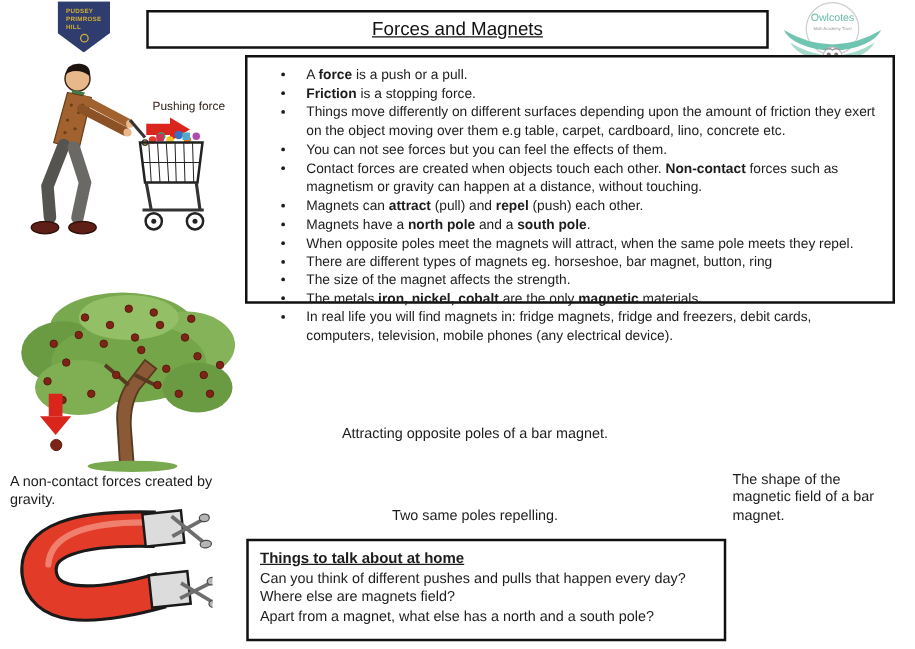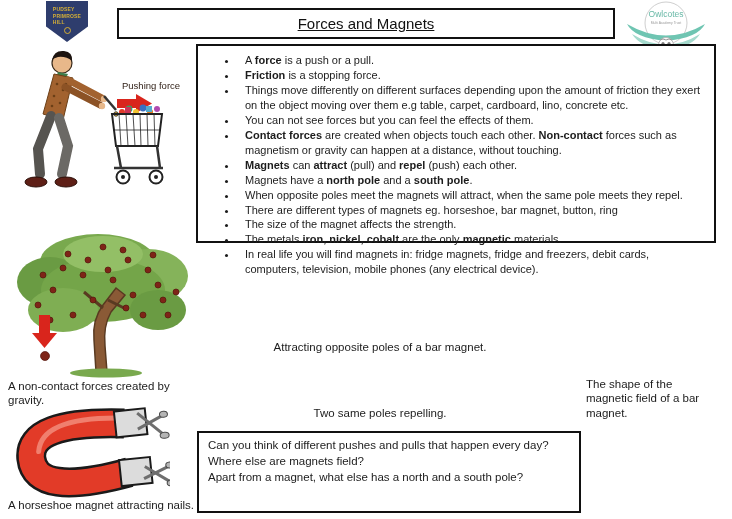--- a/index.html
+++ b/index.html
@@ -80,22 +80,22 @@
     <circle cx="45" cy="43.5" r="1.6" fill="#7c7c7c"></circle>
     <path d="M36,40 Q39,38 42,40 Q45,38 48,40" fill="none" stroke="#9a9a9a" stroke-width="1"></path>
   </svg>
 
   <div class="facts-box">
     <ul class="facts" id="facts-list">
         <li><span>A </span><span style="font-weight: bold;">force</span><span> is a push or a pull.</span></li>
         <li><span style="font-weight: bold;">Friction</span><span> is a stopping force.</span></li>
         <li><span>Things move differently on different surfaces depending upon the amount of friction they exert on the object moving over them e.g table, carpet, cardboard, lino, concrete etc.</span></li>
         <li><span>You can not see forces but you can feel the effects of them.</span></li>
-        <li><span style="font-weight: bold; margin-top: 36px;">Contact forces</span><span> are created when objects touch each other. </span><span style="font-weight: bold;">Non-contact</span><span>  forces such as magnetism or gravity can happen at a distance, without touching.</span></li>
-        <li><span style="font-weight: bold;">Magnets</span><span> can </span><span style="font-weight: bold;">attract</span><span> (pull) and </span><span style="font-weight: bold;">repel</span><span> (push) each other.</span></li>
+        <li><span style="font-weight: normal; margin-top: 36px;">Contact forces</span><span> are created when objects touch each other. </span><span style="font-weight: bold;">Non-contact</span><span>  forces such as magnetism or gravity can happen at a distance, without touching.</span></li>
+        <li><span style="font-weight: normal;">Magnets</span><span> can </span><span style="font-weight: bold;">attract</span><span> (pull) and </span><span style="font-weight: bold;">repel</span><span> (push) each other.</span></li>
         <li><span>Magnets have a </span><span style="font-weight: bold;">north pole</span><span> and a </span><span style="font-weight: bold;">south pole</span><span>.</span></li>
         <li><span>When opposite poles meet the magnets will attract, when the same pole meets they repel.</span></li>
         <li><span>There are different types of magnets eg. horseshoe, bar magnet, button, ring</span></li>
         <li><span>The size of the magnet affects the strength.</span></li>
         <li><span>The metals </span><span style="font-weight: bold;">iron, nickel, cobalt</span><span> are the only </span><span style="font-weight: bold;">magnetic</span><span> materials.</span></li>
         <li><span>In real life you will find magnets in:  fridge magnets, fridge and freezers, debit cards, computers, television, mobile phones (any electrical device).</span></li>
       </ul>
   </div>
 
   <svg class="fig" style="left:10px; top:46px;" width="175" height="145" viewBox="0 0 175 145">
@@ -214,27 +214,27 @@
         <path d="M126,78 L152,68"></path>
       </g>
       <g fill="#b5b5b5" stroke="#4a4a4a" stroke-width="1">
         <ellipse cx="151" cy="37" rx="4.5" ry="3"></ellipse>
         <ellipse cx="152" cy="16" rx="4" ry="3"></ellipse>
         <ellipse cx="153" cy="85" rx="4.5" ry="3"></ellipse>
         <ellipse cx="153" cy="67" rx="4" ry="3"></ellipse>
       </g>
     </g>
   </svg>
-  <div class="caption cap-horseshoe">A horseshoe magnet attracting nails.</div>
 
   <div class="caption cap-attract">Attracting opposite poles of a bar magnet.</div>
   <div class="caption cap-repel">Two same poles repelling.</div>
   <div class="caption cap-field">The shape of the magnetic field of a bar magnet.</div>
 
   <div class="talk-box">
+    <div class="talk-heading">Things to talk about at home</div>
     <div id="talk-questions">
         <div>Can you think of different pushes and pulls that happen every day?</div>
         <div>Where else are magnets field?</div>
         <div>Apart from a magnet, what else has a north and a south pole?</div>
       </div>
   </div>
 
 </div>
 
 </body></html>

